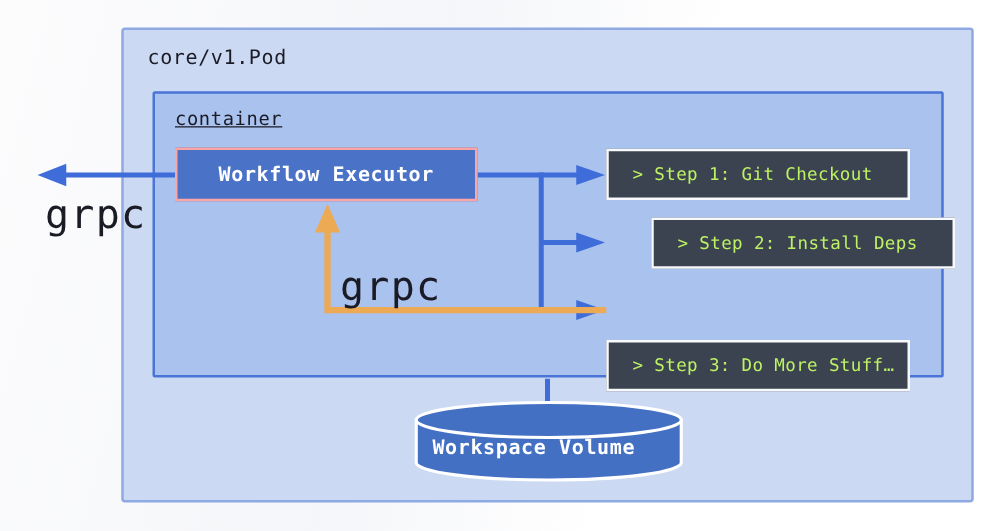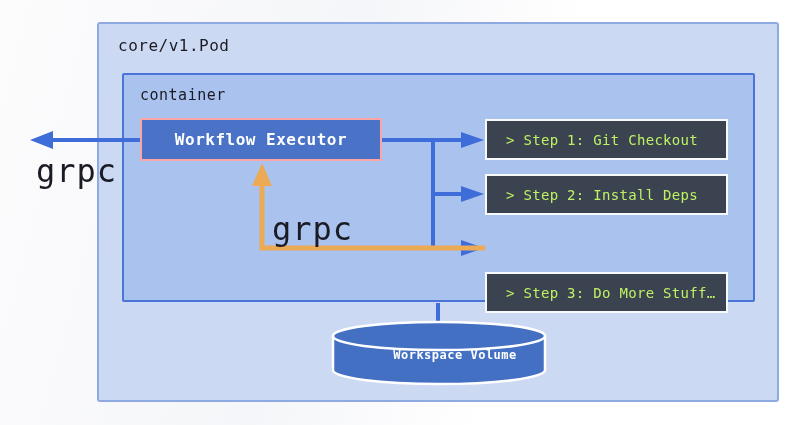--- a/index.html
+++ b/index.html
@@ -17,51 +17,51 @@
   .pod-label {
     position: absolute; left: 118px; top: 36px;
     font-size: 16px; color: #1b1b26; letter-spacing: 0.5px;
   }
   .container-box {
     position: absolute; left: 122px; top: 73px; width: 633px; height: 229px;
     background: #aac2ee; border: 2px solid #4a74d8; border-radius: 2px;
   }
   .container-label {
     position: absolute; left: 140px; top: 86px;
-    font-size: 15px; color: #1b1b26; letter-spacing: 0.5px;
+    font-size: 15px; color: #1b1b26; letter-spacing: 0.5px; text-decoration: underline;
   }
   .executor-box {
     position: absolute; left: 140px; top: 118px; width: 242px; height: 43px;
     background: #4a73c8; border: 2px solid #fca5a5;
     display: flex; align-items: center; justify-content: center;
     color: #ffffff; font-size: 16px; font-weight: bold; letter-spacing: 0.5px;
   }
   .step-box {
     position: absolute; left: 485px; width: 243px; height: 41px;
     background: #3a434f; border: 2.5px solid #f7f9fc; border-radius: 0;
     display: flex; align-items: center; padding-left: 19px;
     color: #bef264; font-size: 14px; font-weight: normal; letter-spacing: 0.3px;
   }
   .step-1 { top: 119px; }
-  .step-2 { top: 174px; }
+  .step-2 { top: 174px; margin-left: 36px; }
   .step-3 { top: 228px; margin-top: 44px; }
 
   .connector-layer {
     position: absolute; left: 0; top: 0; width: 800px; height: 425px;
     pointer-events: none;
   }
   .grpc-label {
     position: absolute; font-size: 32px; color: #1b1b26; letter-spacing: 1px;
   }
   .grpc-label-left  { left: 36px;  top: 152px; }
   .grpc-label-inner { left: 272px; top: 210px; }
 
   .volume-label {
-    position: absolute; left: 349px; top: 348px; width: 212px;
-    text-align: center; color: #ffffff; font-size: 12px; font-weight: bold;
+    position: absolute; left: 321px; top: 348px; width: 212px;
+    text-align: center; color: #ffffff; font-size: 16px; font-weight: bold;
     letter-spacing: 0.5px;
   }
 </style>
 </head>
 <body>
 
 <div class="stage">
 
   <div class="pod-box"></div>
   <div class="container-box"></div>

